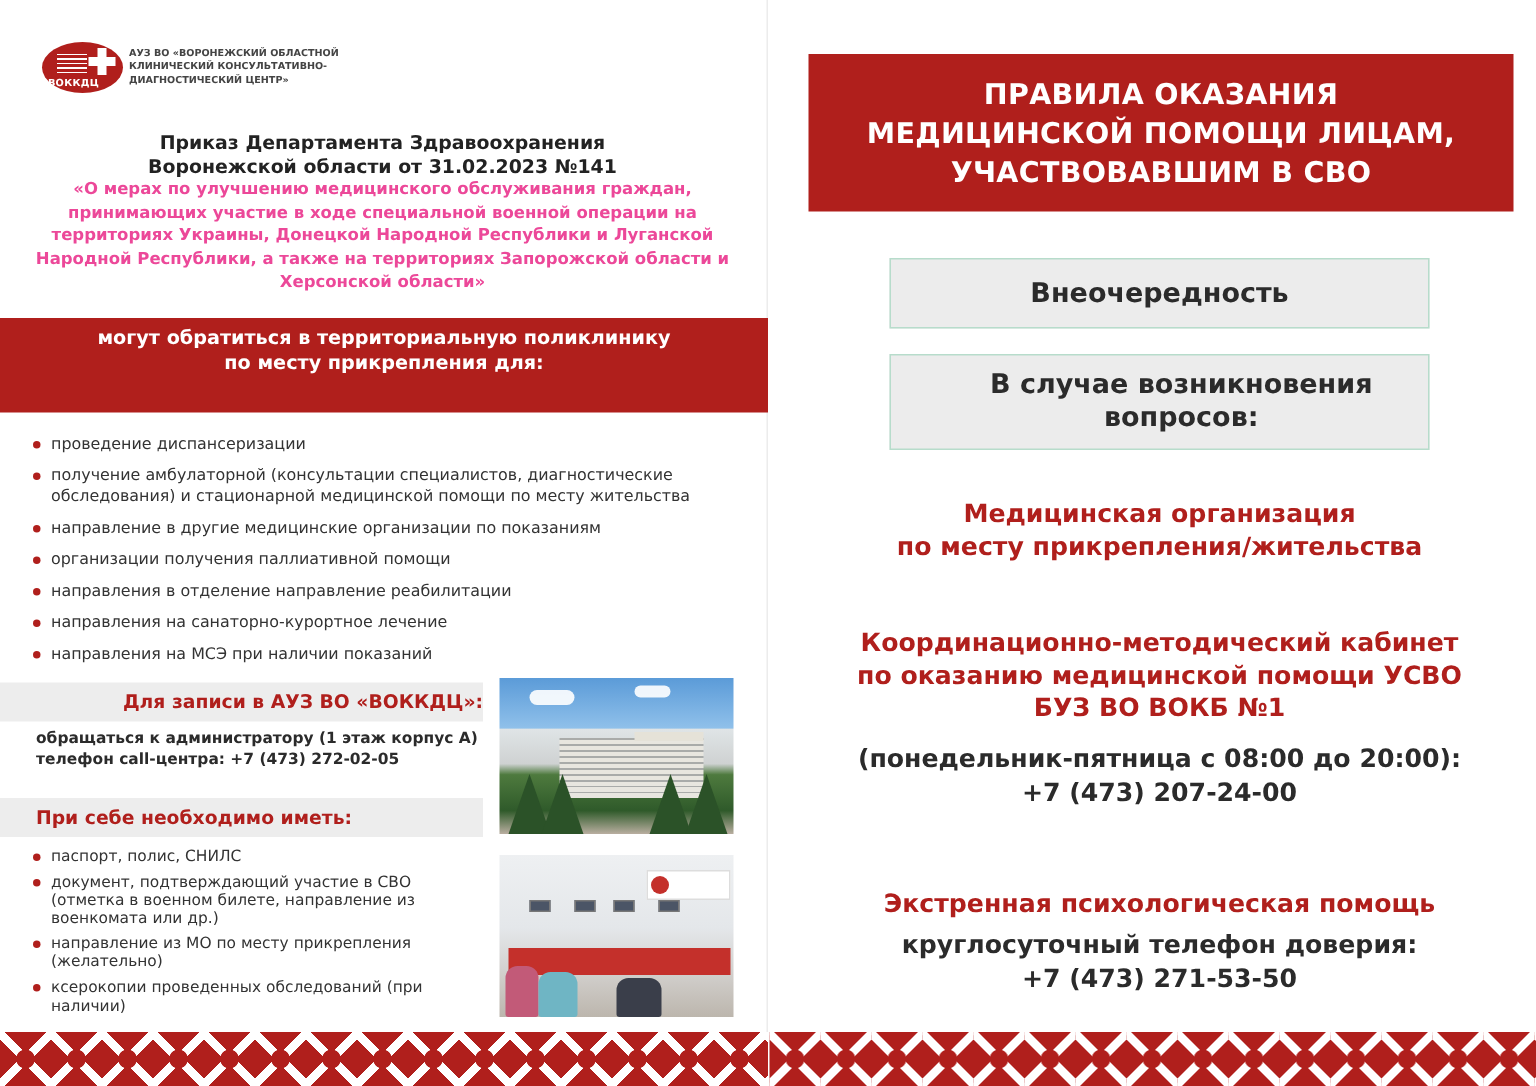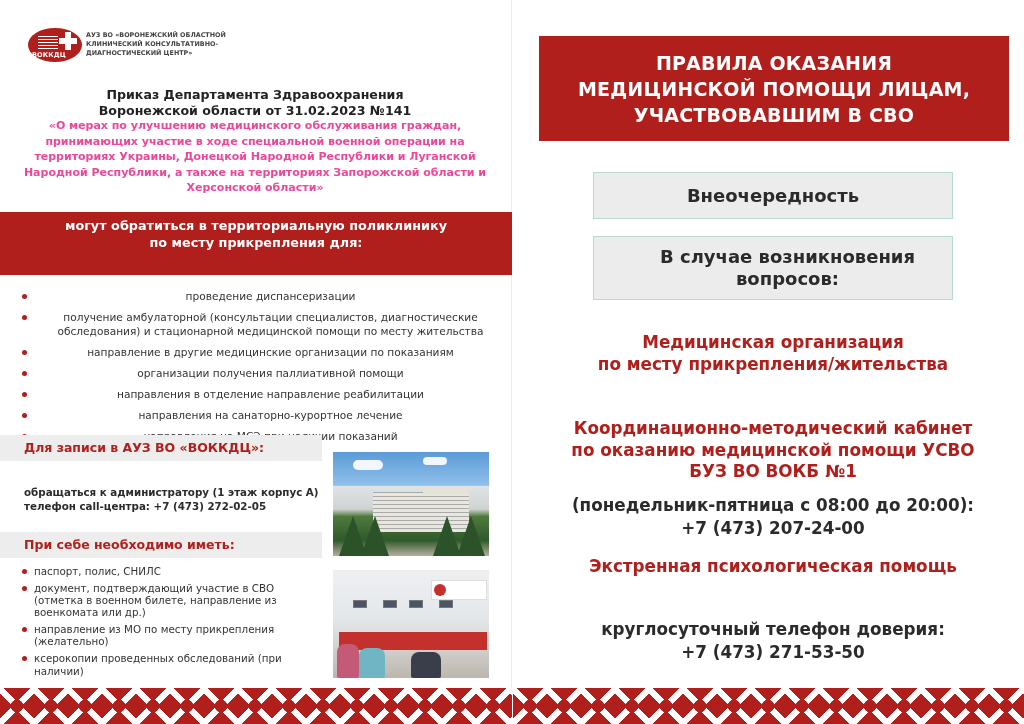--- a/index.html
+++ b/index.html
@@ -17,21 +17,21 @@
     .logo-cross-v { position: absolute; left: 37px; top: 4px; width: 6px; height: 18px; background: #fff; }
     .logo-cross-h { position: absolute; left: 31px; top: 10px; width: 18px; height: 6px; background: #fff; }
     .logo-text { position: absolute; left: 1px; top: 23px; width: 40px; font-size: 6.5px; font-weight: bold; color: #fff; text-align: center; letter-spacing: 0.2px; }
     .org-name { position: absolute; left: 86px; top: 31px; width: 190px; font-size: 6.4px; line-height: 9px; font-weight: bold; color: #444; }
 
     .order-title { position: absolute; left: 20px; top: 87px; width: 470px; text-align: center; font-size: 12.6px; line-height: 15.5px; font-weight: bold; color: #222; }
     .order-quote { position: absolute; left: 20px; top: 118px; width: 470px; text-align: center; font-size: 11px; line-height: 15.5px; font-weight: bold; color: #ec4899; }
 
     .red-banner { position: absolute; left: 0; top: 212px; width: 512px; height: 63px; background: #b01f1c; color: #fff; text-align: center; font-size: 12.8px; line-height: 17px; font-weight: bold; padding-top: 5px; }
 
-    .bullets { position: absolute; left: 22px; top: 289px; width: 485px; list-style: none; font-size: 10.6px; line-height: 14.5px; color: #333; text-align: center; }
+    .bullets { position: absolute; left: 22px; top: 289px; width: 485px; list-style: none; font-size: 10.6px; line-height: 14.5px; color: #333; }
     .bullets li { position: relative; padding-left: 12px; margin-bottom: 6.4px; }
     .bullets li .dot { position: absolute; left: 0; top: 5px; width: 5px; height: 5px; border-radius: 50%; background: #b01f1c; }
 
     .gray-bar { position: absolute; left: 0; width: 322px; height: 26px; background: #ededed; color: #b01f1c; font-weight: bold; font-size: 12.5px; line-height: 26px; padding-left: 24px; }
     .reg-text { position: absolute; left: 24px; top: 485px; width: 300px; font-size: 10.3px; line-height: 14px; font-weight: bold; color: #2b2b2b; }
 
     .docs { position: absolute; left: 22px; top: 565px; width: 300px; list-style: none; font-size: 10.3px; line-height: 12.3px; color: #333; }
     .docs li { position: relative; padding-left: 12px; margin-bottom: 4.5px; }
     .docs li .dot { position: absolute; left: 0; top: 4px; width: 5px; height: 5px; border-radius: 50%; background: #b01f1c; }
 
@@ -53,21 +53,21 @@
     .title-banner { position: absolute; left: 26px; top: 36px; width: 470px; height: 105px; background: #b01f1c; color: #fff; text-align: center; font-size: 19px; line-height: 26px; font-weight: bold; padding-top: 14px; letter-spacing: 0.2px; }
     .gray-box { position: absolute; left: 80px; width: 360px; background: #ececec; border: 1px solid #b7dccb; color: #2b2b2b; text-align: center; font-weight: bold; font-size: 18px; }
     .box-1 { top: 172px; height: 47px; line-height: 45px; }
     .box-2 { top: 236px; height: 64px; line-height: 22px; padding-top: 9px; padding-left: 29px; }
 
     .r-red { position: absolute; left: 20px; width: 480px; text-align: center; color: #b01f1c; font-weight: bold; font-size: 16.8px; line-height: 21.5px; }
     .r-dark { position: absolute; left: 20px; width: 480px; text-align: center; color: #2b2b2b; font-weight: bold; font-size: 16.8px; line-height: 22.5px; }
     .med-org { top: 332px; }
     .coord { top: 418px; }
     .hours { top: 494px; }
-    .psy { top: 556px; }
+    .psy { top: 592px; }
     .trust { top: 618px; }
 
     
     .ornament { position: absolute; top: 688px; height: 36px; background-color: #b01f1c;
       background-image:
         radial-gradient(circle at 50% 50%, #b01f1c 0 6px, transparent 6.5px),
         linear-gradient(45deg, transparent 44%, #fff 44% 56%, transparent 56%),
         linear-gradient(-45deg, transparent 44%, #fff 44% 56%, transparent 56%),
         radial-gradient(circle at 0 0, #fff 0 2px, transparent 2.5px),
         radial-gradient(circle at 100% 100%, #fff 0 2px, transparent 2.5px);
@@ -104,21 +104,21 @@
   <ul class="bullets">
     <li><span class="dot"></span><span>проведение диспансеризации</span></li>
     <li><span class="dot"></span><span>получение амбулаторной (консультации специалистов, диагностические обследования) и стационарной медицинской помощи по месту жительства</span></li>
     <li><span class="dot"></span><span>направление в другие медицинские организации по показаниям</span></li>
     <li><span class="dot"></span><span>организации получения паллиативной помощи</span></li>
     <li><span class="dot"></span><span>направления в отделение направление реабилитации</span></li>
     <li><span class="dot"></span><span>направления на санаторно-курортное лечение</span></li>
     <li><span class="dot"></span><span>направления на МСЭ при наличии показаний</span></li>
   </ul>
 
-  <div class="gray-bar" style="top:435px;">Для записи в АУЗ ВО «ВОККДЦ»:</div>
+  <div class="gray-bar" style="top:455px;text-align:right;">Для записи в АУЗ ВО «ВОККДЦ»:</div>
   <div class="reg-text">
     <div>обращаться  к администратору (1 этаж корпус А)</div>
     <div>телефон call-центра: +7 (473) 272-02-05</div>
   </div>
 
   <div class="gray-bar" style="top:532px;">При себе необходимо иметь:</div>
   <ul class="docs">
     <li><span class="dot"></span><span>паспорт, полис, СНИЛС</span></li>
     <li><span class="dot"></span><span>документ, подтверждающий участие в СВО (отметка в военном билете, направление из военкомата или др.)</span></li>
     <li><span class="dot"></span><span>направление из МО по месту прикрепления (желательно)</span></li>

